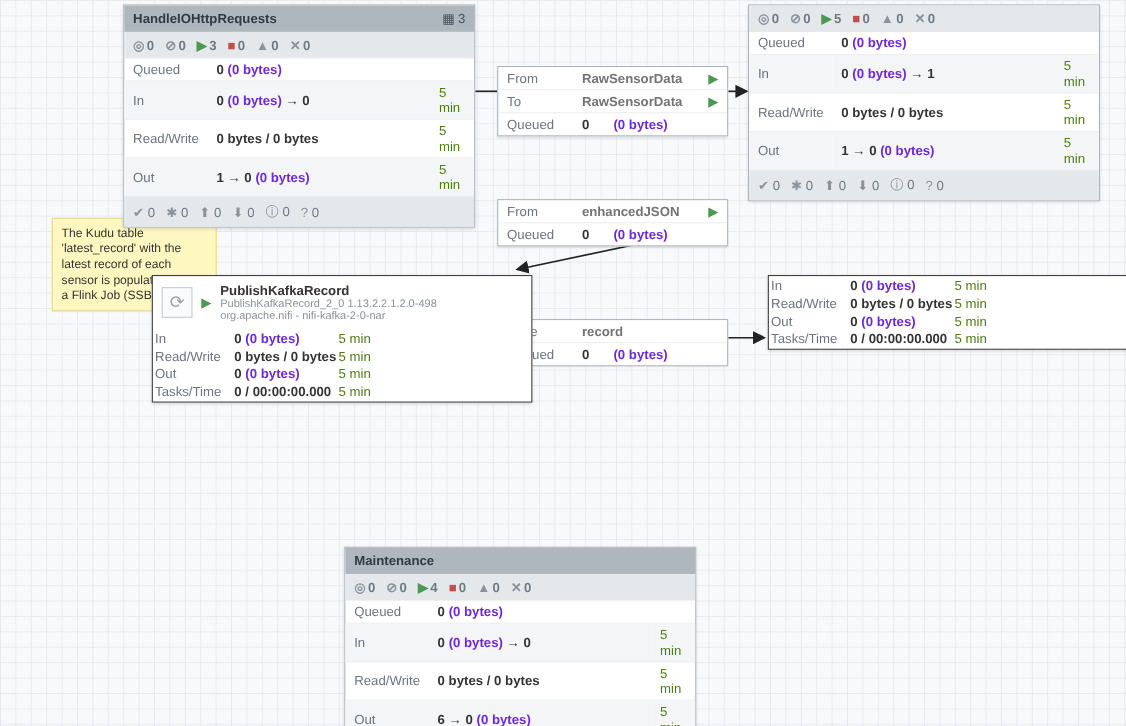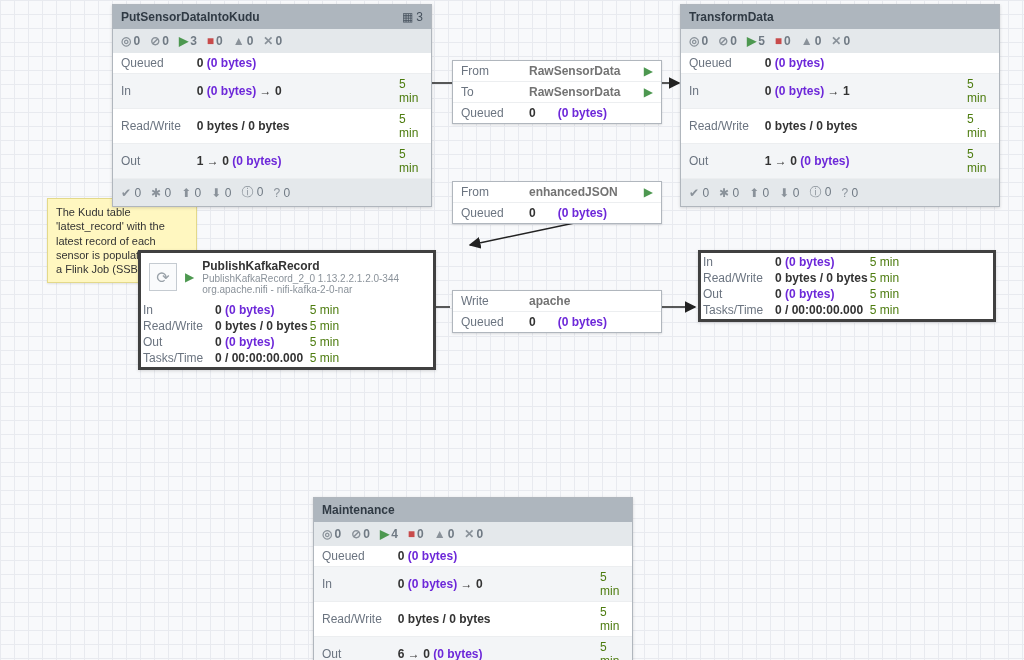--- a/index.html
+++ b/index.html
@@ -74,23 +74,23 @@
 }
 .pgroup tr:nth-child(even) td { background: #f3f5f7; }
 .lbl { color: #6b7480; width: 70px; }
 .val { font-weight: bold; color: #333; }
 .muted { color: #6d28d9; font-weight: bold; }
 .time { color: #4d7c0f; text-align: left; width: 40px; }
 
 
 .proc {
   position: absolute;
-  width: 298px;
+  width: 346px;
   background: #fff;
-  border: 3px solid #404040;
+  border: 1px solid #404040;
   box-shadow: 0 1px 3px rgba(0,0,0,0.15);
 }
 .proc .header {
   display: flex;
   padding: 6px 8px;
   gap: 8px;
   align-items:center;
 }
 .proc-icon {
   width: 28px; height: 28px; border: 1px solid #c5cbd1;
@@ -191,32 +191,32 @@
   <div class="conn-row">
     <span class="conn-lbl">Queued</span>
     <span style="font-weight:bold">0</span>
     <span class="muted">(0 bytes)</span>
   </div>
 </div>
 
 <div class="conn" style="left:452px; top:290px;">
   <div class="conn-row">
     <span class="conn-lbl">Write</span>
-    <span class="conn-val">apache</span>
+    <span class="conn-val">record</span>
   </div>
   <div class="conn-row">
     <span class="conn-lbl">Queued</span>
     <span style="font-weight:bold">0</span>
     <span class="muted">(0 bytes)</span>
   </div>
 </div>
 
 <div class="pgroup" style="left:112px; top:4px;">
   <div class="title-bar">
-    <span>PutSensorDataIntoKudu</span>
+    <span>HandleIOHttpRequests</span>
     <span class="title-badge">
           <span class="ico i-grid"></span>
           <span>3</span>
         </span>
   </div>
   <div class="status-row">
     <span>
           <span class="ico i-disabled c-gray"></span>
           <span>0</span>
         </span>
@@ -269,23 +269,20 @@
     <span><span class="ico i-check c-gray"></span> <span>0</span></span>
     <span><span class="ico i-star c-gray"></span> <span>0</span></span>
     <span><span class="ico i-up c-gray"></span> <span>0</span></span>
     <span><span class="ico i-rupee c-gray"></span> <span>0</span></span>
     <span><span class="ico i-info c-gray"></span> <span>0</span></span>
     <span><span class="ico i-q c-gray"></span> <span>0</span></span>
   </div>
 </div>
 
 <div class="pgroup" style="left:680px; top:4px;">
-  <div class="title-bar">
-    <span>TransformData</span>
-  </div>
   <div class="status-row">
     <span>
           <span class="ico i-disabled c-gray"></span>
           <span>0</span>
         </span>
     <span>
           <span class="ico i-invalid c-gray"></span>
           <span>0</span>
         </span>
     <span>
@@ -340,21 +337,21 @@
 </div>
 
 <div class="proc" style="left:138px; top:250px;">
   <div class="header">
     <div class="proc-icon">
           <span class="ico i-sync"></span>
         </div>
     <span class="ico i-play run-ico"></span>
     <div>
       <div class="name">PublishKafkaRecord</div>
-      <div class="sub">PublishKafkaRecord_2_0 1.13.2.2.1.2.0-344</div>
+      <div class="sub">PublishKafkaRecord_2_0 1.13.2.2.1.2.0-498</div>
       <div class="sub">org.apache.nifi - nifi-kafka-2-0-nar</div>
     </div>
   </div>
   <table>
     <tbody>
           <tr>
             <td class="lbl">In</td>
             <td><span class="val">0</span> <span class="muted">(0 bytes)</span></td>
             <td class="time">5 min</td>
           </tr>

